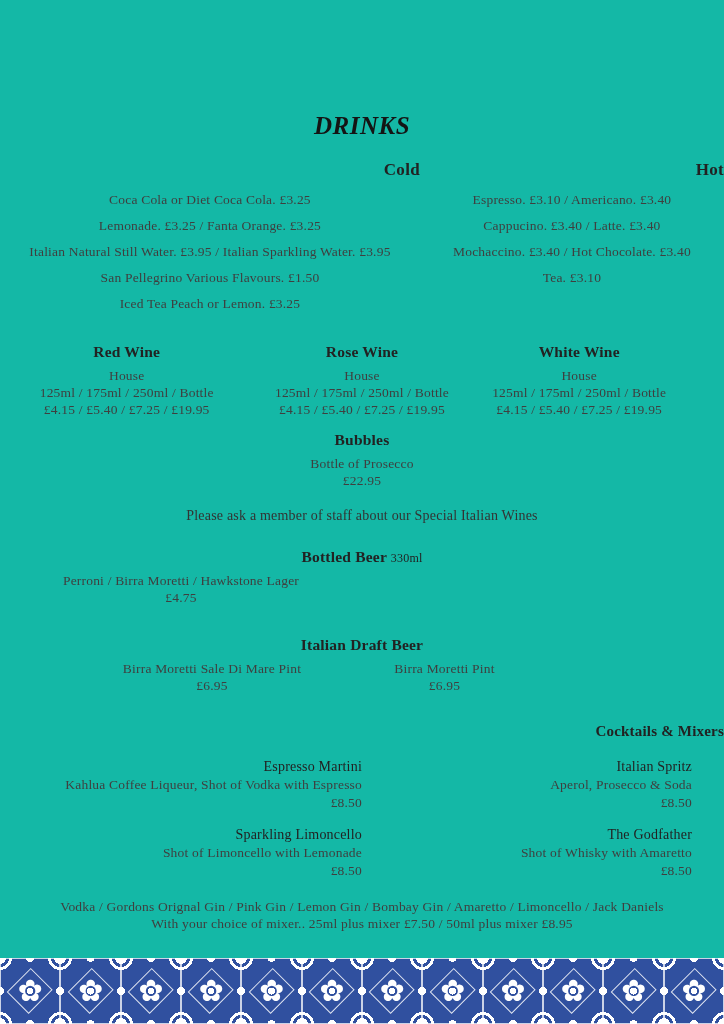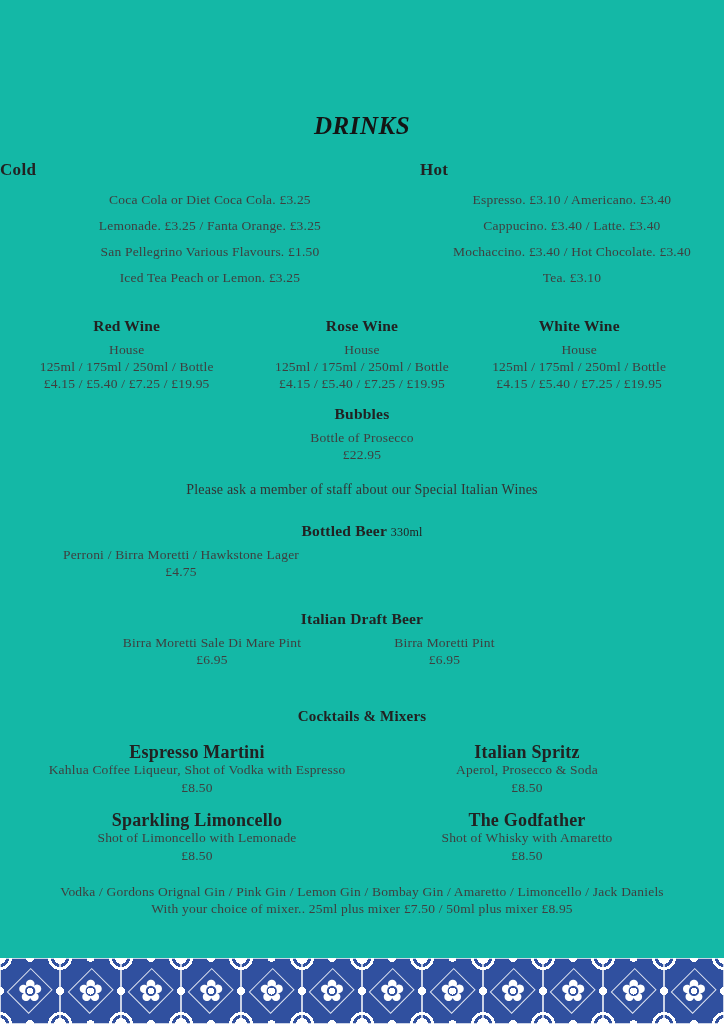--- a/index.html
+++ b/index.html
@@ -23,21 +23,21 @@
     font-size: 25px;
     letter-spacing: .5px;
     color: #141414;
   }
   
   .cold-hot { display: flex; margin-top: 20px; }
   .ch-left  { width: 58%; }
   .ch-right { width: 42%; }
   .sec-h {
     font-size: 17px; font-weight: 600; color: #222;
-    text-align: left; margin-bottom: 7px; letter-spacing: .3px;
+    text-align: right; margin-bottom: 7px; letter-spacing: .3px;
   }
   .item {
     text-align: center; font-size: 13.5px; line-height: 26px;
     letter-spacing: .2px; color: #3f3f3f;
   }
   
   .wine-row { display: flex; margin-top: 26px; }
   .wine { text-align: center; }
   .wine-1 { width: 35%; } .wine-2 { width: 30%; } .wine-3 { width: 30%; }
   .sub-h { font-size: 15.5px; font-weight: 600; color: #222; margin-bottom: 6px; letter-spacing: .2px; }
@@ -46,25 +46,25 @@
   .note { margin-top: 19px; text-align: center; font-size: 14px; color: #333; letter-spacing: .2px; }
   
   .beer { margin-top: 24px; text-align: center; }
   .size-small { font-size: 12px; font-weight: 400; }
   .two-col { display: flex; margin-top: 6px; }
   .bc1 { width: 50%; } .bc2 { width: 41%; }
   .draft { margin-top: 30px; text-align: center; }
   .draft-cols { display: flex; width: 600px; margin: 6px auto 0; }
   .dc1 { width: 300px; } .dc2 { width: 165px; }
   
-  .cocktails { margin-top: 40px; text-align: center; }
+  .cocktails { margin-top: 29px; text-align: right; }
   .cock-h { font-size: 15px; font-weight: 600; color: #222; letter-spacing: .2px; }
   .cock-grid { display: flex; flex-wrap: wrap; width: 660px; margin: 18px auto 0; }
   .cock { width: 50%; margin-bottom: 14px; }
-  .cock h4 { font-size: 18px; font-weight: 700; color: #222; line-height: 18px; letter-spacing: .2px; }
+  .cock h4 { font-size: 14px; font-weight: 400; color: #222; line-height: 18px; letter-spacing: .2px; }
   .cock p { font-size: 13.5px; line-height: 18px; letter-spacing: .2px; }
   
   .spirits { margin-top: 4px; text-align: center; }
   .spirits p { font-size: 13.5px; line-height: 17px; letter-spacing: .2px; }
   
   .tiles {
     position: absolute; left: 0; right: 0; bottom: 0;
     height: 66px; display: flex;
   }
   .tile {
@@ -99,20 +99,21 @@
 
 <div class="page">
 
   <h1 class="title">DRINKS</h1>
 
   <div class="cold-hot">
     <section class="ch-left">
       <h2 class="sec-h">Cold</h2>
       <p class="item">Coca Cola or Diet Coca Cola. £3.25</p>
       <p class="item">Lemonade. £3.25 / Fanta Orange. £3.25</p>
+      <p class="item">Italian Natural Still Water. £3.95 / Italian Sparkling Water. £3.95</p>
       <p class="item">San Pellegrino Various Flavours. £1.50</p>
       <p class="item">Iced Tea Peach or Lemon. £3.25</p>
     </section>
     <section class="ch-right">
       <h2 class="sec-h">Hot</h2>
       <p class="item">Espresso. £3.10 / Americano. £3.40</p>
       <p class="item">Cappucino. £3.40 / Latte. £3.40</p>
       <p class="item">Mochaccino. £3.40 / Hot Chocolate. £3.40</p>
       <p class="item">Tea. £3.10</p>
     </section>

